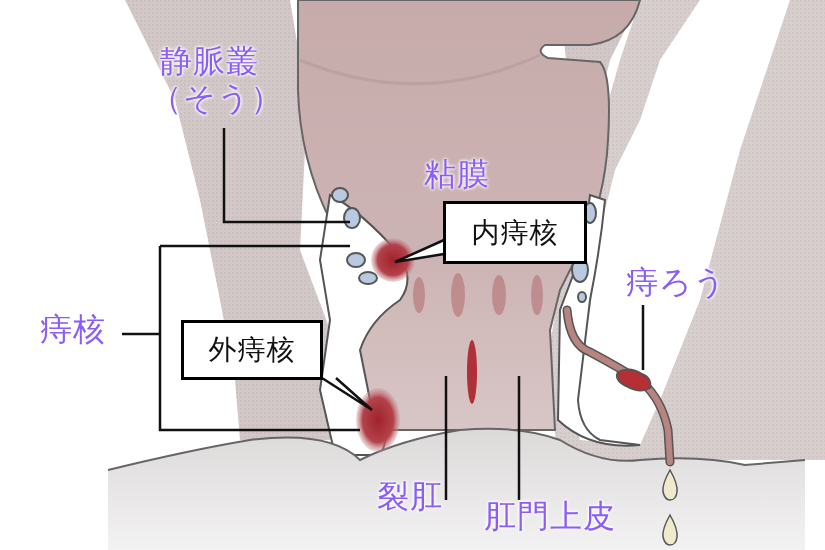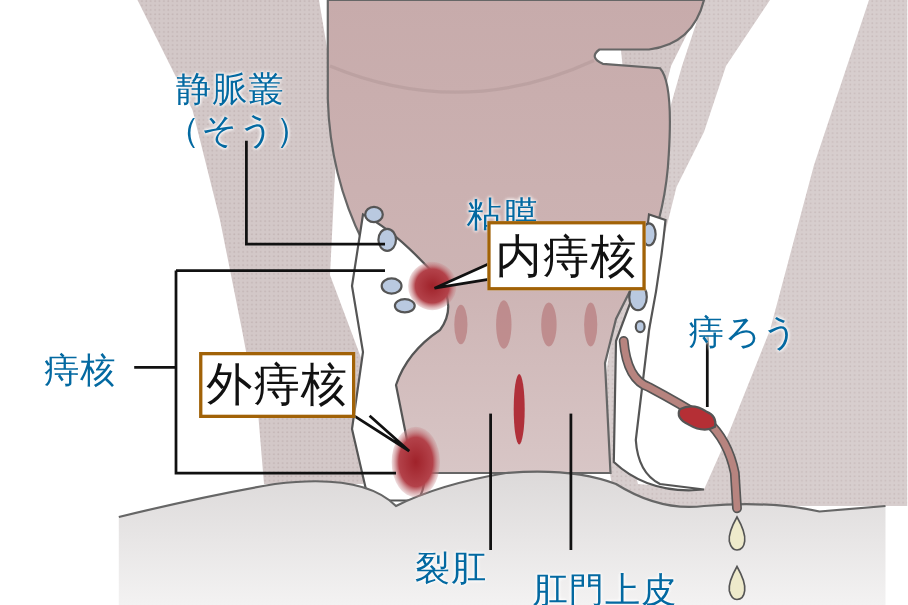--- a/index.html
+++ b/index.html
@@ -1,19 +1,19 @@
 <!DOCTYPE html>
 <html><head>
 <meta charset="utf-8">
 <style>
   html, body { margin: 0; padding: 0; background: #ffffff; }
   body { width: 825px; height: 550px; overflow: hidden; position: relative; font-family: "DejaVu Sans", "Liberation Sans", sans-serif; }
   #art { position: absolute; left: 0; top: 0; width: 825px; height: 550px; }
-  .lbl { position: absolute; color: #0369a1; font-size: 32px; line-height: 1; white-space: nowrap; letter-spacing: 1px; text-shadow: 0 0 3px #fff, 0 0 3px #fff, 0 0 4px #fff; margin-top: 20px; }
-  .box { position: absolute; background: #fff; border: 3px solid #a16207; box-sizing: border-box; color: #111; font-size: 42px; display: flex; align-items: center; justify-content: center; letter-spacing: 1px; }
+  .lbl { position: absolute; color: #8b5cf6; font-size: 32px; line-height: 1; white-space: nowrap; letter-spacing: 1px; text-shadow: 0 0 3px #fff, 0 0 3px #fff, 0 0 4px #fff; }
+  .box { position: absolute; background: #fff; border: 3px solid #000000; box-sizing: border-box; color: #111; font-size: 28px; display: flex; align-items: center; justify-content: center; letter-spacing: 1px; }
 </style>
 </head>
 <body>
 
 <svg id="art" viewBox="0 0 825 550" xmlns="http://www.w3.org/2000/svg">
   <defs>
     <pattern id="dots" width="4" height="4" patternUnits="userSpaceOnUse">
       <rect width="4" height="4" fill="#d3c8c8"></rect>
       <circle cx="1" cy="1" r="0.8" fill="#c3b5b5"></circle>
     </pattern>
@@ -88,17 +88,17 @@
   </g>
 
   <path d="M444 240 L395 262 L444 254" fill="#fff" stroke="#111" stroke-width="2.5"></path>
   <path d="M322 378 L372 410 L336 378" fill="#fff" stroke="#111" stroke-width="2.5"></path>
 </svg>
 
 <div class="lbl" style="left:160px; top:45px;">静脈叢</div>
 <div class="lbl" style="left:150px; top:82px;font-family:Liberation Serif, serif;">（そう）</div>
 <div class="lbl" style="left:424px; top:158px;">粘膜</div>
 <div class="box" style="left:443px; top:201px; width:144px; height:63px;">内痔核</div>
-<div class="lbl" style="left:40px; top:300px;">痔核</div>
+<div class="lbl" style="left:40px; top:313px;">痔核</div>
 <div class="box" style="left:181px; top:320px; width:142px; height:60px;">外痔核</div>
 <div class="lbl" style="left:626px; top:266px;text-align:center;">痔ろう</div>
 <div class="lbl" style="left:377px; top:480px;">裂肛</div>
 <div class="lbl" style="left:484px; top:500px;">肛門上皮</div>
 
 </body></html>

